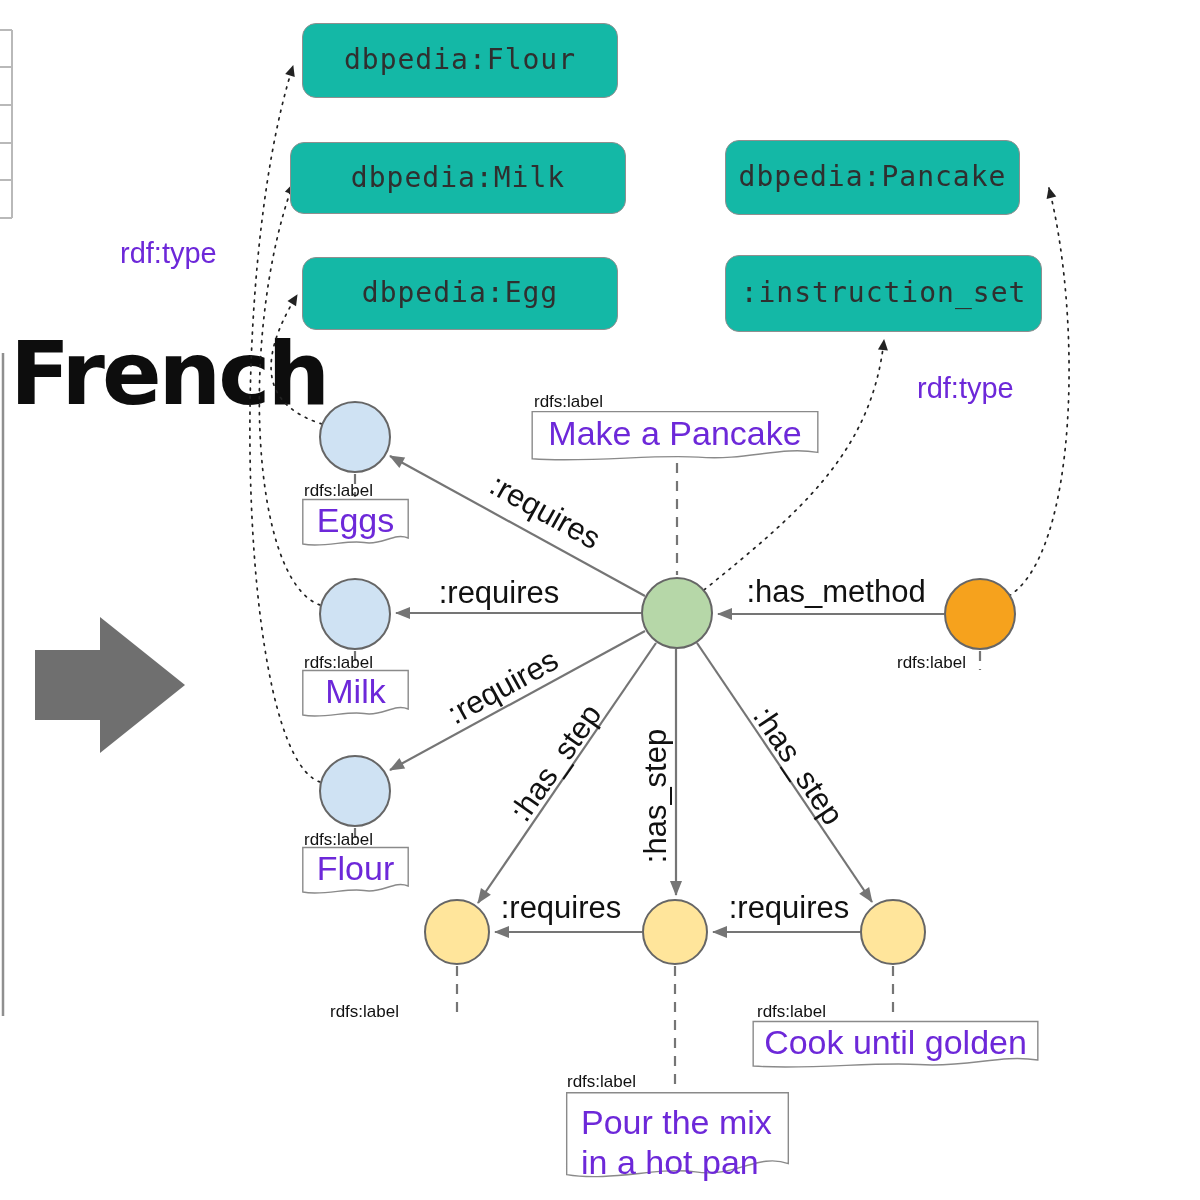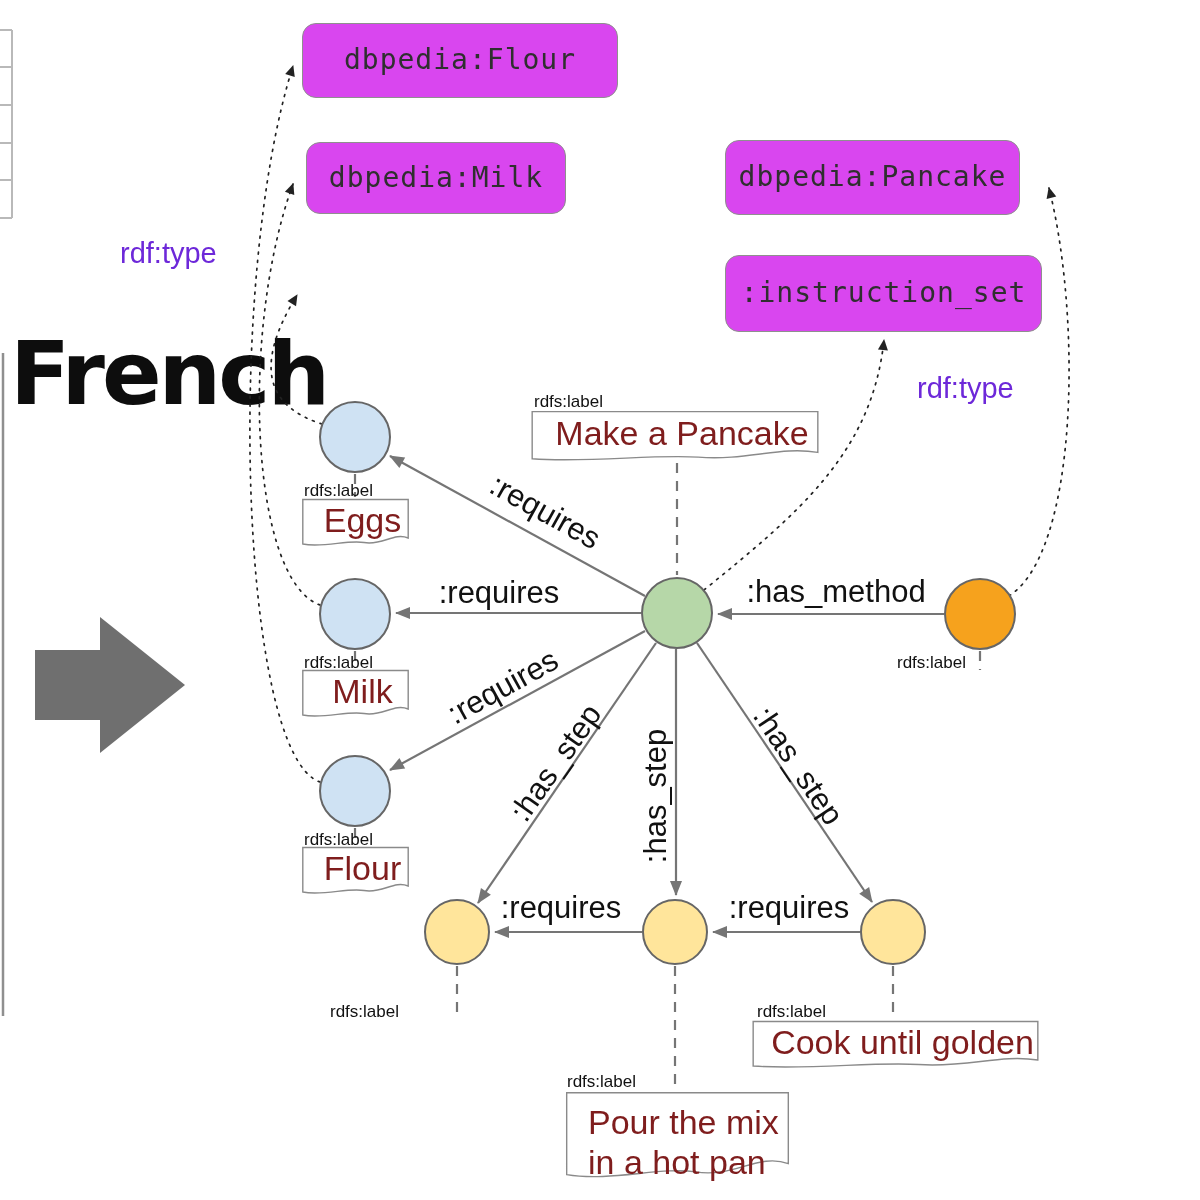--- a/index.html
+++ b/index.html
@@ -5,36 +5,36 @@
   html,body{margin:0;padding:0;background:#fff;}
   #canvas{position:relative;width:1200px;height:1200px;background:#ffffff;overflow:hidden;
           font-family:"Liberation Sans", sans-serif;color:#111;}
   
   #edges{position:absolute;left:0;top:0;width:1200px;height:1200px;z-index:1;}
   
   .overlay-word{position:absolute;left:10px;top:322px;z-index:0;
     font-family:"DejaVu Sans", sans-serif;font-weight:800;font-size:88px;
     letter-spacing:-3px;color:#0d0d0d;white-space:nowrap;}
   
-  .cbox{position:absolute;z-index:2;background:#d946ef;border:1.6px solid #8f8f8f;
+  .cbox{position:absolute;z-index:2;background:#14b8a6;border:1.6px solid #8f8f8f;
     border-radius:14px;box-sizing:border-box;text-align:center;
     font-family:"DejaVu Sans Mono", monospace;font-size:28px;letter-spacing:1px;color:#2f2f2f;}
   
   .node{position:absolute;z-index:2;border-radius:50%;border:2px solid #666;box-sizing:border-box;}
   .node.blue{background:#cfe2f3;}
   .node.green{background:#b6d7a8;}
   .node.orange{background:#f6a21d;}
   .node.yellow{background:#ffe59b;}
   
   .flag{position:absolute;z-index:2;}
   .flag svg{position:absolute;left:0;top:0;width:100%;height:100%;overflow:visible;}
   .flag svg path{fill:#ffffff;stroke:#8a8a8a;stroke-width:1.4;vector-effect:non-scaling-stroke;}
-  .ftext{position:absolute;left:7px;top:0;width:100%;height:100%;z-index:1;
+  .ftext{position:absolute;left:0;top:0;width:100%;height:100%;z-index:1;
     display:flex;align-items:center;justify-content:center;
-    font-size:34px;color:#7f1d1d;white-space:nowrap;padding-bottom:6px;box-sizing:border-box;}
+    font-size:34px;color:#6d28d9;white-space:nowrap;padding-bottom:6px;box-sizing:border-box;}
   .ftext.two{flex-direction:column;align-items:flex-start;justify-content:flex-end;
     padding:8px 0 0 16px;line-height:40px;}
   
   .rl{position:absolute;z-index:3;font-size:17px;color:#111;white-space:nowrap;}
   
   .elabel{position:absolute;z-index:3;font-size:31px;color:#111;white-space:nowrap;
     transform:translate(-50%,-50%);}
   .rtlabel{position:absolute;z-index:3;font-size:29px;color:#6d28d9;white-space:nowrap;}
 </style>
 </head>
@@ -94,21 +94,22 @@
     <g stroke="#222" stroke-width="1.7" fill="none" stroke-dasharray="2 6" stroke-linecap="round">
       <path d="M 322,424 C 272,408 250,372 297,295" marker-end="url(#arwd)"></path>
       <path d="M 320,605 C 250,580 240,330 293,184" marker-end="url(#arwd)"></path>
       <path d="M 320,782 C 240,755 225,280 293,66" marker-end="url(#arwd)"></path>
       <path d="M 704,590 C 800,512 872,452 884,340" marker-end="url(#arwd)"></path>
       <path d="M 1009,596 C 1078,552 1082,320 1049,188" marker-end="url(#arwd)"></path>
     </g>
   </svg>
 
   <div class="cbox" style="left:302px;top:23px;width:316px;height:75px;line-height:72px">dbpedia:Flour</div>
-  <div class="cbox" style="left:306px;top:142px;width:260px;height:72px;line-height:69px">dbpedia:Milk</div>
+  <div class="cbox" style="left:290px;top:142px;width:336px;height:72px;line-height:69px">dbpedia:Milk</div>
+  <div class="cbox" style="left:302px;top:257px;width:316px;height:73px;line-height:70px">dbpedia:Egg</div>
   <div class="cbox" style="left:725px;top:140px;width:295px;height:75px;line-height:72px">dbpedia:Pancake</div>
   <div class="cbox" style="left:725px;top:255px;width:317px;height:77px;line-height:74px">:instruction_set</div>
 
   <div class="rtlabel" style="left:120px;top:237px">rdf:type</div>
   <div class="rtlabel" style="left:917px;top:372px">rdf:type</div>
 
   <div class="node blue" style="left:319px;top:401px;width:72px;height:72px"></div>
   <div class="node blue" style="left:319px;top:578px;width:72px;height:72px"></div>
   <div class="node blue" style="left:319px;top:755px;width:72px;height:72px"></div>
   <div class="node green" style="left:641px;top:577px;width:72px;height:72px"></div>

